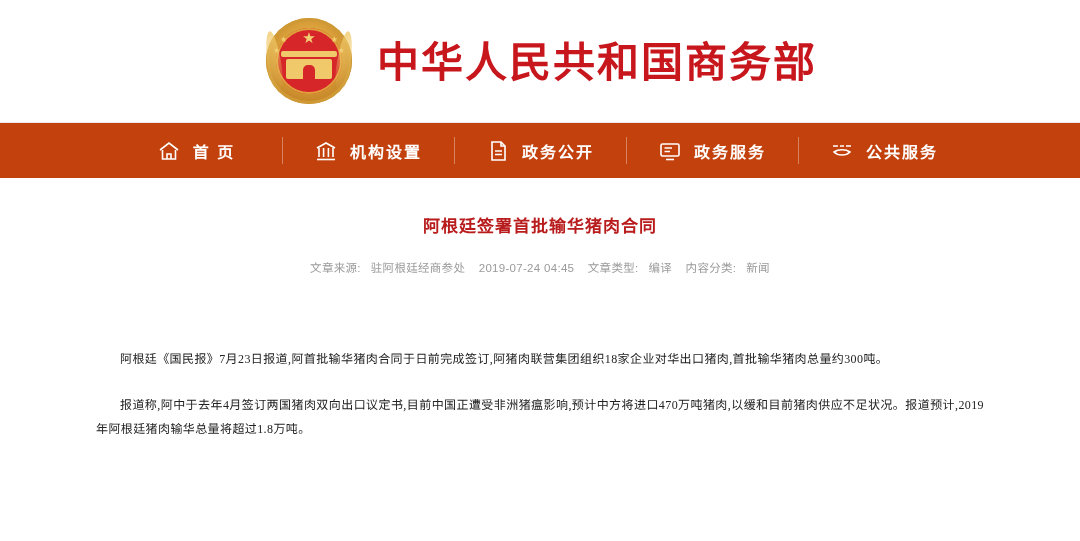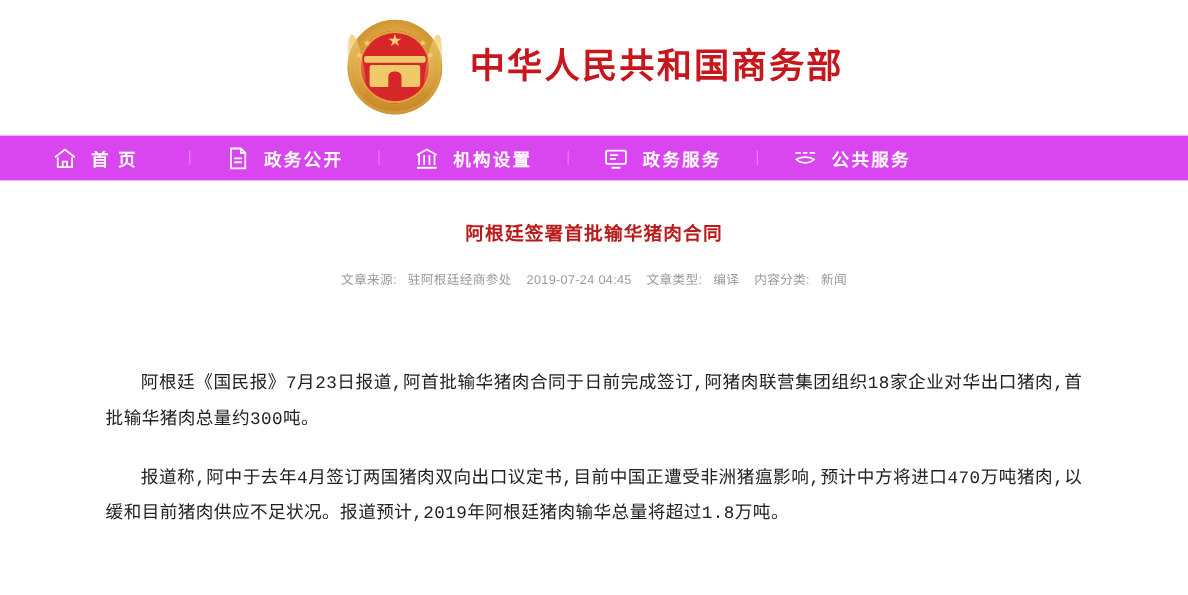--- a/index.html
+++ b/index.html
@@ -115,42 +115,42 @@
   .emblem .wheat-l { left: 4px; transform: rotate(-8deg); }
   .emblem .wheat-r { right: 4px; transform: rotate(8deg); }
 
   .titles {
     display: flex;
     flex-direction: column;
     justify-content: center;
     padding-top: 4px;
   }
   .title-cn {
-    font-family: Liberation Mono, monospace;
-    font-size: 32px;
+    font-family: Liberation Serif, serif;
+    font-size: 42px;
     font-weight: bold;
     letter-spacing: 2px;
     color: #c8161d;
     line-height: 1.15;
   }
   .title-en {
     margin-top: 8px;
     font-size: 12.5px;
     letter-spacing: 1.6px;
     color: #c8161d;
     font-weight: bold;
   }
 
   
   .main-nav {
-    height: 41px;
-    background: #d946ef;
+    height: 55px;
+    background: #c2410c;
     display: flex;
     align-items: stretch;
-    justify-content: flex-start;
+    justify-content: center;
   }
   .nav-item {
     flex: 0 0 auto;
     width: 172px;
     display: flex;
     align-items: center;
     justify-content: center;
     gap: 12px;
     color: #ffffff;
     font-size: 16px;
@@ -194,22 +194,22 @@
   .article-meta {
     margin-top: 22px;
     text-align: center;
     font-size: 11.5px;
     color: #9a9a9a;
     letter-spacing: .3px;
   }
   .article-meta span { margin: 0 5px; }
   .article-body {
     margin-top: 72px;
-    font-family: Liberation Mono, monospace;
-    font-size: 16px;
+    font-family: Liberation Serif, serif;
+    font-size: 12px;
     color: #222;
     line-height: 2.0;
     letter-spacing: .4px;
   }
   .article-body p {
     margin: 0 0 22px 0;
     text-indent: 2em;
     text-align: justify;
   }
 </style>
@@ -249,37 +249,37 @@
         <path d="M5.5 11 V20 H18.5 V11"></path>
         <path d="M10 20 V15 H14 V20"></path>
       </svg>
     </span>
     <span>首 页</span>
   </div>
 
   <div class="nav-item">
     <span class="nav-icon">
       <svg width="24" height="24" viewBox="0 0 24 24" fill="none" stroke="#ffffff" stroke-width="1.6">
+        <path d="M3 9 L12 4 L21 9"></path>
+        <path d="M5 9 V18 M9.6 9 V18 M14.4 9 V18 M19 9 V18"></path>
+        <path d="M3 20.5 H21"></path>
+      </svg>
+    </span>
+    <span>机构设置</span>
+  </div>
+
+  <div class="nav-item">
+    <span class="nav-icon">
+      <svg width="24" height="24" viewBox="0 0 24 24" fill="none" stroke="#ffffff" stroke-width="1.6">
         <path d="M6 3 H15 L19 7 V21 H6 Z"></path>
         <path d="M15 3 V7 H19"></path>
         <path d="M9 12 H16 M9 15.5 H16"></path>
       </svg>
     </span>
     <span>政务公开</span>
-  </div>
-
-  <div class="nav-item">
-    <span class="nav-icon">
-      <svg width="24" height="24" viewBox="0 0 24 24" fill="none" stroke="#ffffff" stroke-width="1.6">
-        <path d="M3 9 L12 4 L21 9"></path>
-        <path d="M5 9 V18 M9.6 9 V18 M14.4 9 V18 M19 9 V18"></path>
-        <path d="M3 20.5 H21"></path>
-      </svg>
-    </span>
-    <span>机构设置</span>
   </div>
 
   <div class="nav-item">
     <span class="nav-icon">
       <svg width="24" height="24" viewBox="0 0 24 24" fill="none" stroke="#ffffff" stroke-width="1.6">
         <rect x="3" y="5" width="18" height="12" rx="1.5"></rect>
         <path d="M6.5 9 H14 M6.5 12.5 H12"></path>
         <path d="M8 20.5 H16"></path>
       </svg>
     </span>

